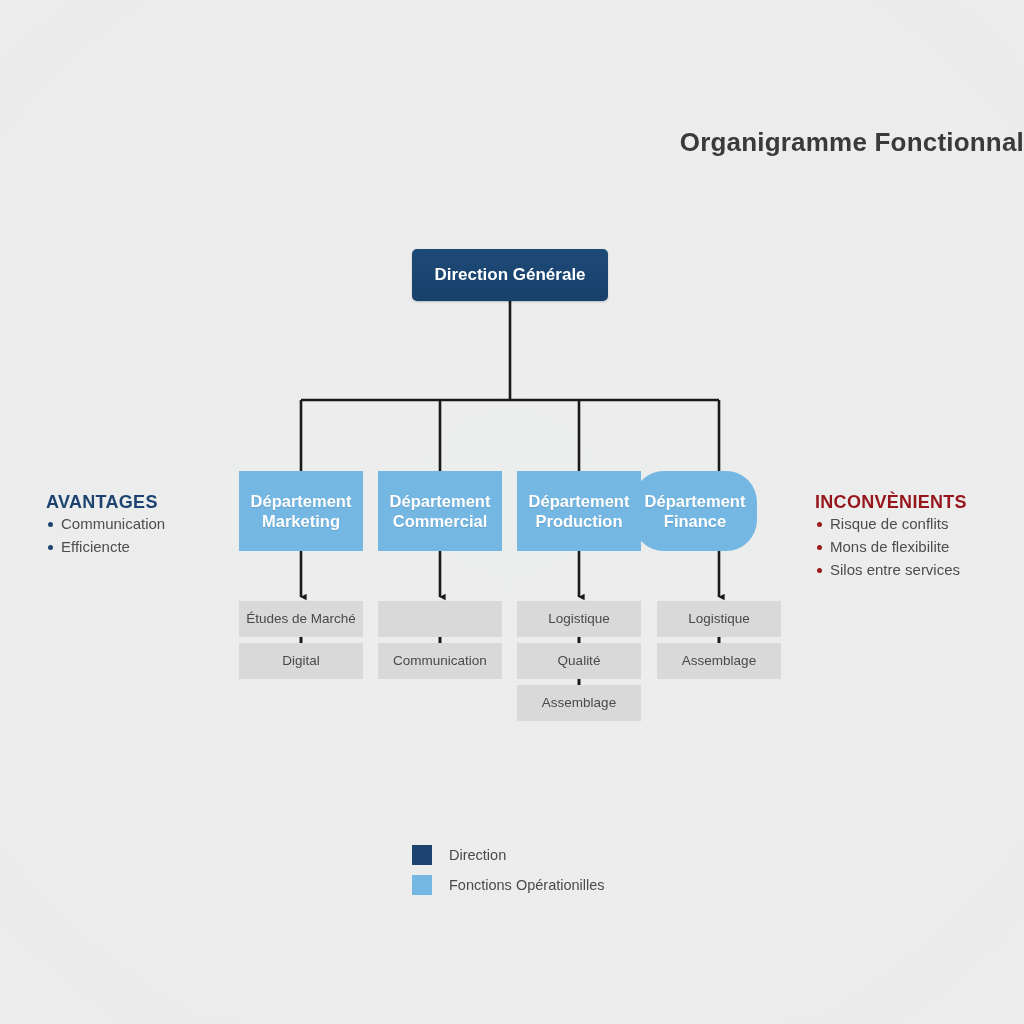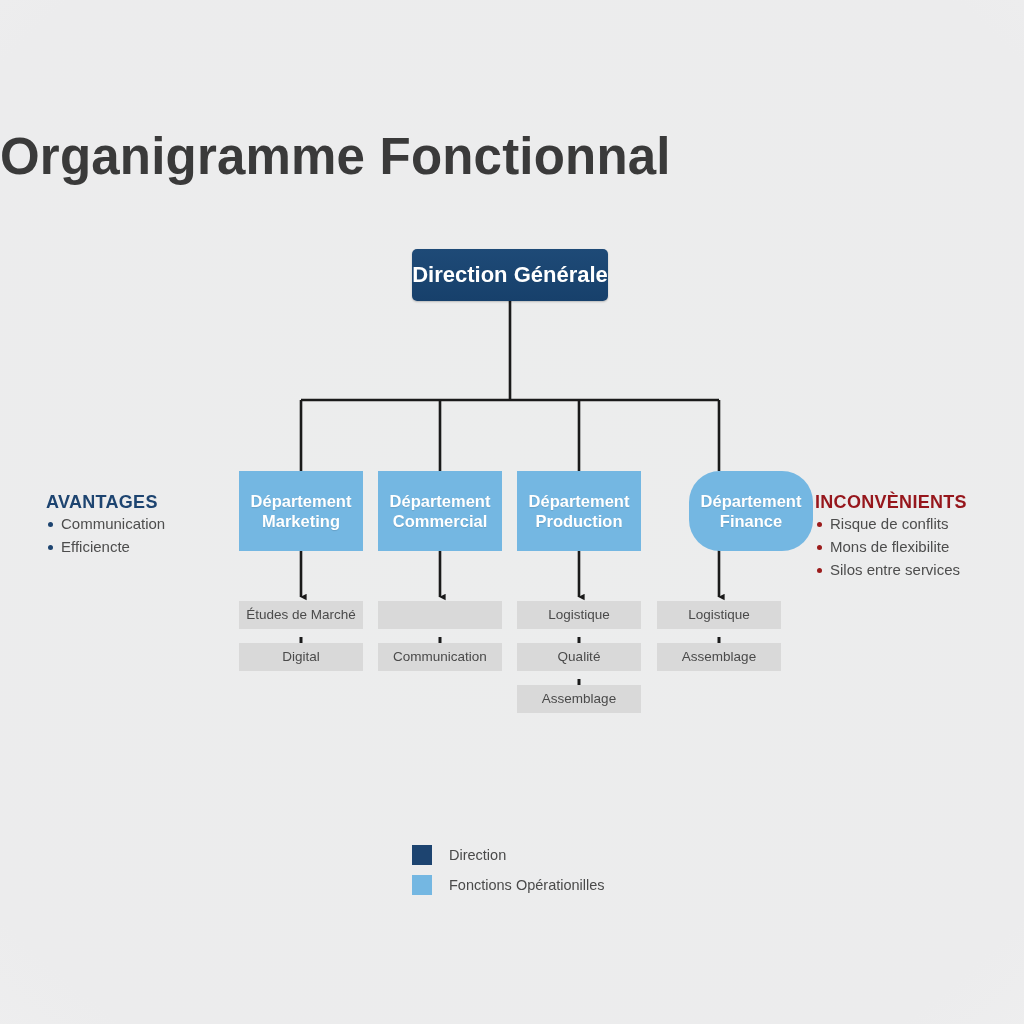--- a/index.html
+++ b/index.html
@@ -21,22 +21,22 @@
     background:
       radial-gradient(ellipse 120% 115% at 50% 48%, #eceded 0%, #ececed 55%, #f2f2f2 78%, #fbfbfb 93%, #ffffff 100%);
   }
 
   
   #chart-title {
     position: absolute;
     left: 0;
     top: 127px;
     width: 1024px;
-    text-align: left;
-    font-size: 51px;
+    text-align: right;
+    font-size: 26px;
     font-weight: bold;
     letter-spacing: 0.2px;
     color: #3a3a3a;
     white-space: nowrap;
   }
 
   
   .node {
     position: absolute;
     box-sizing: border-box;
@@ -48,39 +48,39 @@
   }
 
   .root-node {
     left: 412px;
     top: 249px;
     width: 196px;
     height: 52px;
     background: linear-gradient(180deg, #1e4a77 0%, #17406b 100%);
     border-radius: 5px;
     color: #ffffff;
-    font-size: 22px;
+    font-size: 17px;
     font-weight: bold;
     box-shadow: 0 1px 2px rgba(0,0,0,0.22);
   }
 
   .dept-node {
     top: 471px;
     width: 124px;
     height: 80px;
     background: #74b7e2;
     color: #ffffff;
     font-size: 16.5px;
     font-weight: bold;
     text-shadow: 0 1px 1px rgba(0,0,0,0.12);
   }
 
   .sub-node {
     width: 124px;
-    height: 28px;
+    height: 36px;
     background: #d9d9d9;
     color: #4a4a4a;
     font-size: 13.5px;
     font-weight: normal;
   }
 
   
   #connectors {
     position: absolute;
     left: 0;
@@ -193,21 +193,21 @@
   </svg>
 
   <div class="node root-node">Direction Générale</div>
 
   <div class="node dept-node" style="left:239px;">Département Marketing</div>
 
   <div class="node dept-node" style="left:378px;">Département Commercial</div>
 
   <div class="node dept-node" style="left:517px;">Département Production</div>
 
-  <div class="node dept-node" style="left:689px;border-radius:31px;">Département Finance</div>
+  <div class="node dept-node" style="left:633px;border-radius:31px;">Département Finance</div>
 
   <div class="node sub-node" style="left:239px; top:601px;">Études de Marché</div>
   <div class="node sub-node" style="left:239px; top:643px;">Digital</div>
 
   <div class="node sub-node" style="left:378px; top:601px;"></div>
   <div class="node sub-node" style="left:378px; top:643px;">Communication</div>
 
   <div class="node sub-node" style="left:517px; top:601px;">Logistique</div>
   <div class="node sub-node" style="left:517px; top:643px;">Qualité</div>
   <div class="node sub-node" style="left:517px; top:685px;">Assemblage</div>

